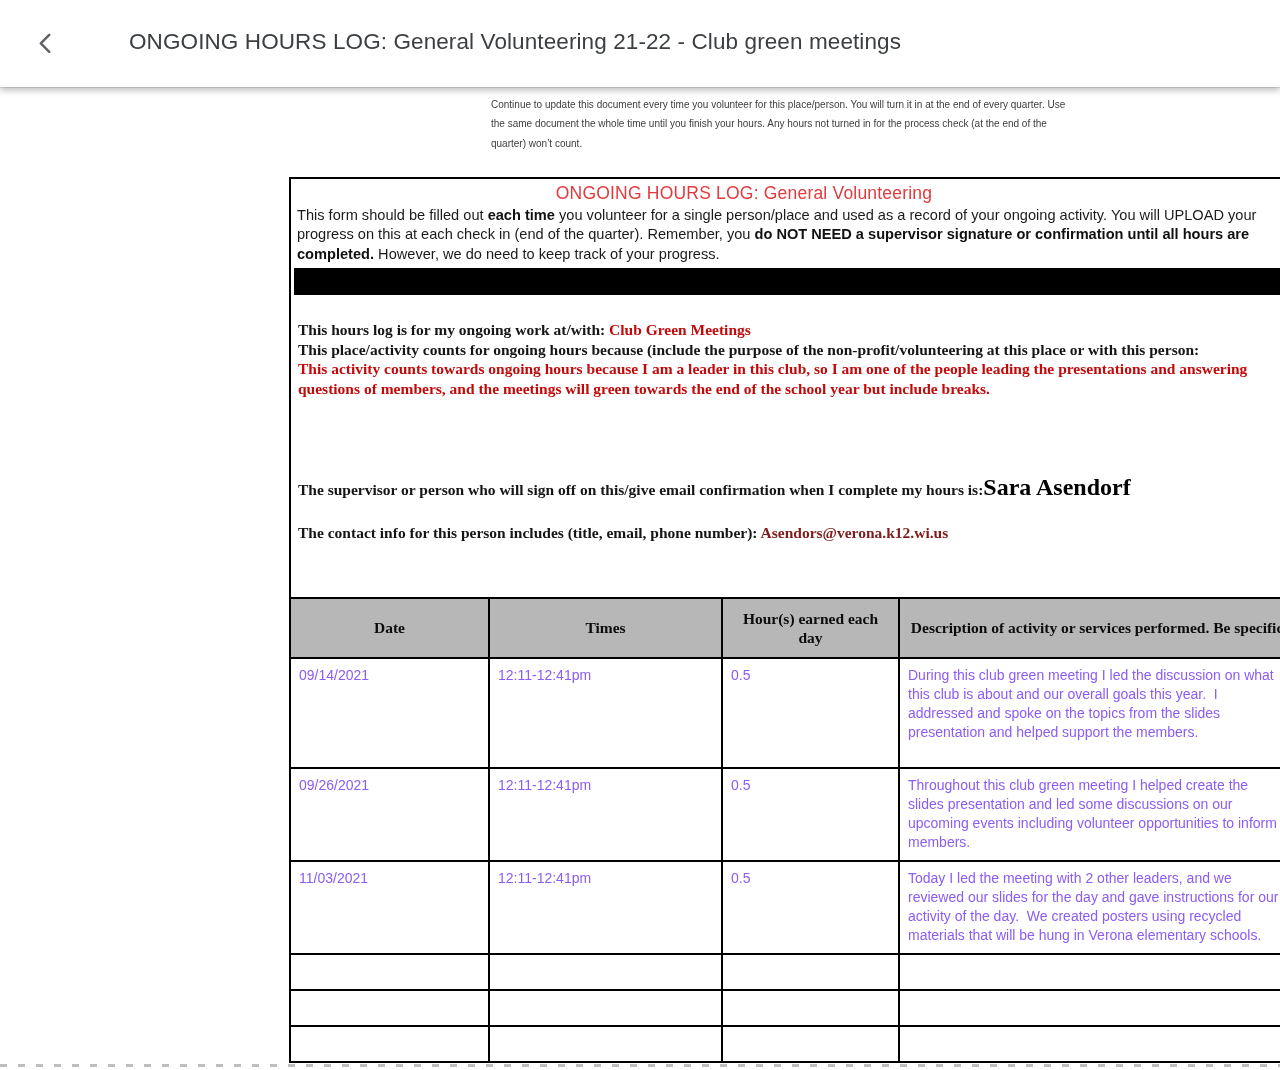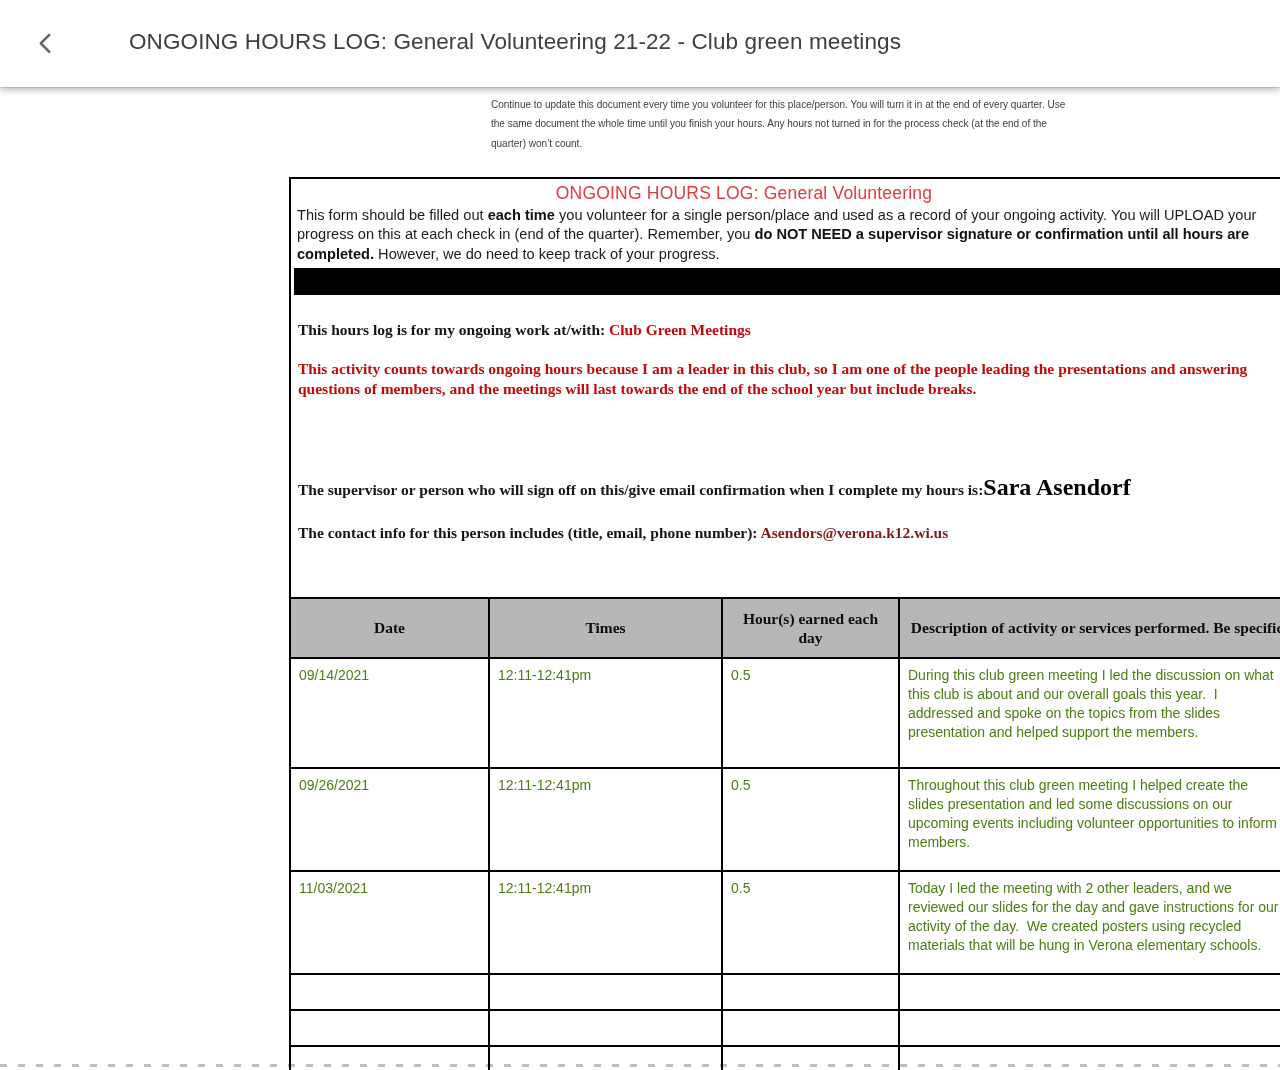--- a/index.html
+++ b/index.html
@@ -62,21 +62,21 @@
   .hours-table col.c4{width:400px}
   .hours-table th,.hours-table td{
     border:2px solid #000;box-sizing:border-box;vertical-align:top;
   }
   .hours-table th{
     background:#b7b7b7;height:60px;font-family:"Liberation Serif",serif;font-weight:bold;
     font-size:15.5px;line-height:1.25;color:#0c0c0c;text-align:center;vertical-align:middle;
     padding:2px 8px;
   }
   .hours-table td{
-    font-size:14px;line-height:19px;color:#4d7c0f;padding:7px 12px 18px 8px;background:transparent;
+    font-size:14px;line-height:19px;color:#8b5cf6;padding:7px 12px 8px 8px;background:transparent;
   }
   td.desc-cell{white-space:pre-wrap;}
   tr.r1 td{height:110px}
   tr.r2 td{height:92px}
   tr.r3 td{height:79px}
   tr.empty td{height:36px}
   
   .page-break-divider{
     position:absolute;left:0;top:977px;width:1280px;height:3px;z-index:1;
     background:repeating-linear-gradient(90deg,#a8a8a8 0 7px,transparent 7px 18px);
@@ -105,22 +105,22 @@
     <div class="form-title" style="color:#e23b3e">ONGOING HOURS LOG: General Volunteering</div>
 
     <div class="form-desc">
       <span>This form should be filled out </span><b>each time</b><span> you volunteer for a single person/place and used as a record of your ongoing activity. You will UPLOAD your progress on this at each check in (end of the quarter). Remember, you </span><b>do NOT NEED a supervisor signature or confirmation until all hours are completed.</b><span> However, we do need to keep track of your progress.</span>
     </div>
 
     <div class="redaction-bar"></div>
 
     <div class="work-section serif">
       <span>This hours log is for my ongoing work at/with: </span><span style="color:#c20a0a">Club Green Meetings</span><br>
-      <br>
-      <span style="color:#c20a0a">This activity counts towards ongoing hours because I am a leader in this club, so I am one of the people leading the presentations and answering questions of members, and the meetings will last towards the end of the school year but include breaks.</span>
+      <span>This place/activity counts for ongoing hours because (include the purpose of the non-profit/volunteering at this place or with this person:</span><br>
+      <span style="color:#c20a0a">This activity counts towards ongoing hours because I am a leader in this club, so I am one of the people leading the presentations and answering questions of members, and the meetings will green towards the end of the school year but include breaks.</span>
     </div>
 
     <div class="supervisor-line serif">
       <span>The supervisor or person who will sign off on this/give email confirmation when I complete my hours is:</span><span class="big-red" style="color:#000000">Sara Asendorf</span>
     </div>
 
     <div class="contact-line serif">
       <span>The contact info for this person includes (title, email, phone number): </span><span style="color:#7f1d1d">Asendors@verona.k12.wi.us</span>
     </div>
   </div>

